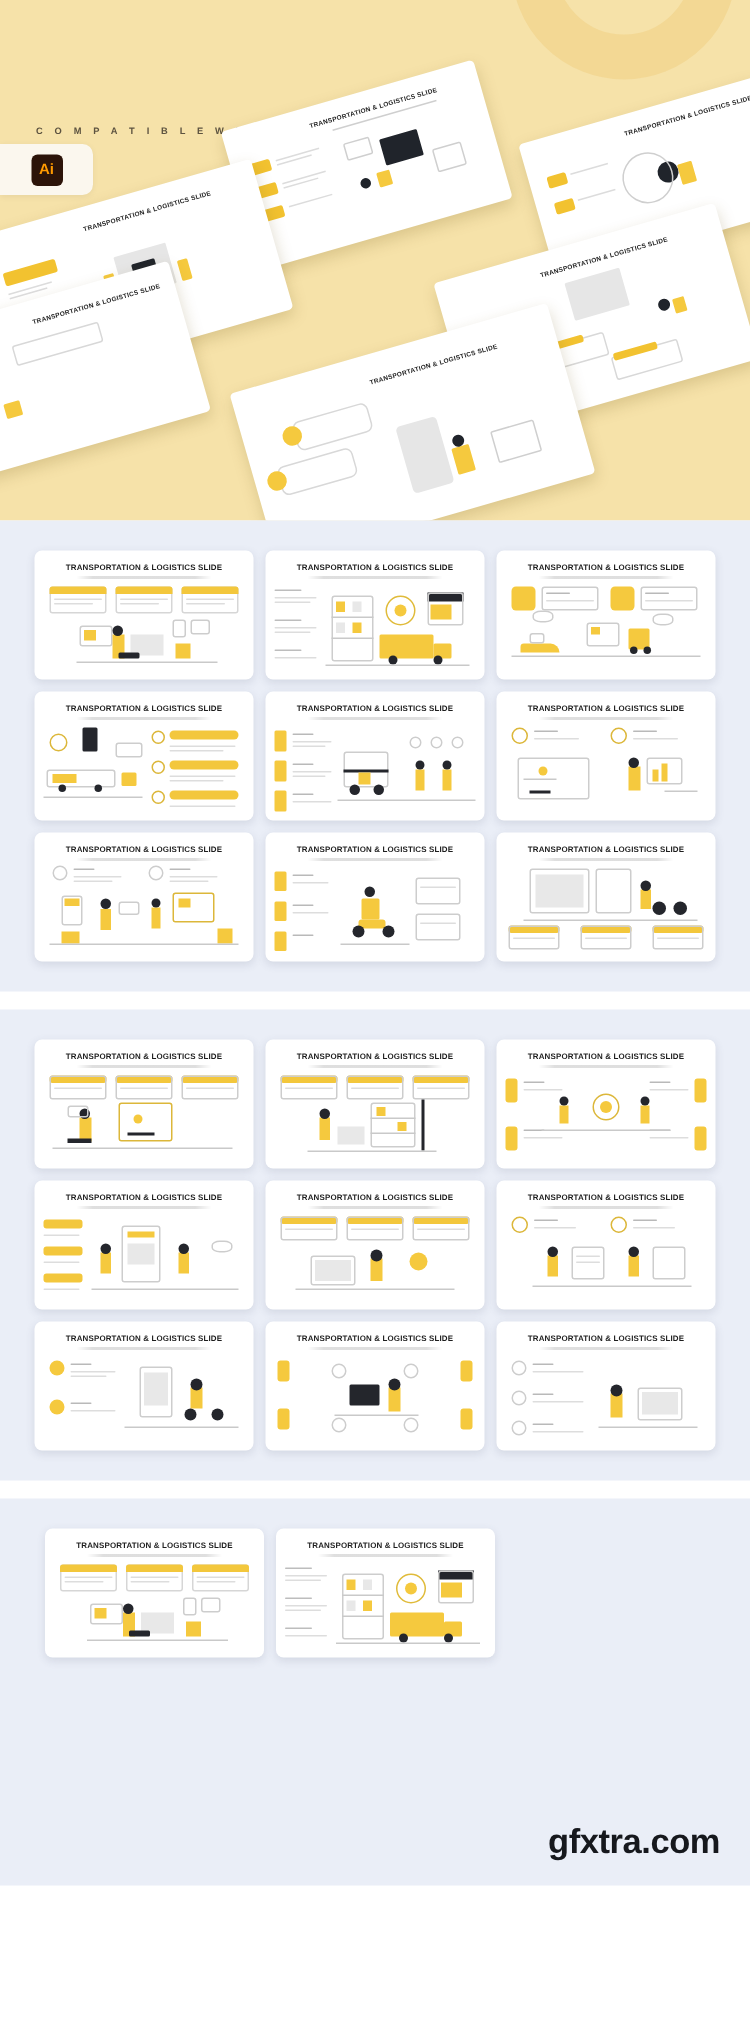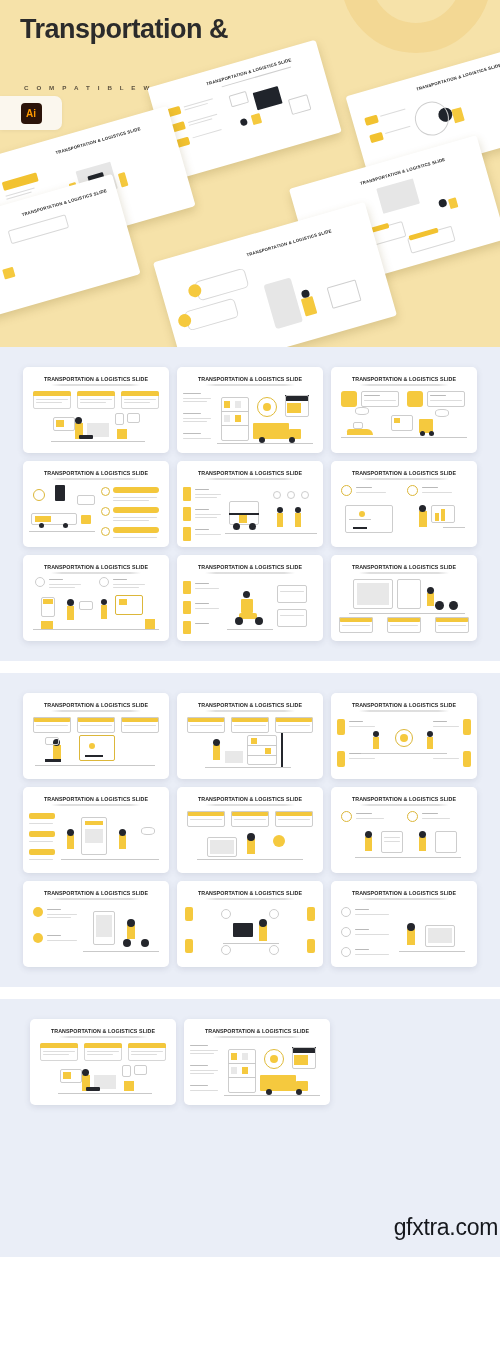--- a/index.html
+++ b/index.html
@@ -107,35 +107,34 @@
   }
   .pill {
     position:absolute; background:#f3c73c; border-radius:6px;
   }
 
   
   .footer {
     position:relative; width:500px; height:57px; background:#eaeef7;
   }
   .wm {
-    position:absolute; right:2px; top:14px;
-    font-size: 23px; font-weight: 400; color:#16181d;
+    position:absolute; right:20px; top:14px;
+    font-size: 23px; font-weight: 700; color:#16181d;
     letter-spacing: -.3px;
   }
 </style>
 </head>
 <body>
 
 <div class="page">
 
   <div class="hero">
     <div class="hero-ring"></div>
 
     <div class="hero-title">
-      <div>Transportation &amp;</div>
     </div>
 
     <div class="hero-compat">C O M P A T I B L E   W I T H :</div>
 
     <div class="ai-chip">
       <div class="ai-badge">Ai</div>
     </div>
 
     <div class="mock" style="left:157px; top:62px; width:175px; height:96px; transform: rotate(-16deg); border-radius:3px;">
       <div class="mock-title" style="left:58px; top:10px;">TRANSPORTATION &amp; LOGISTICS SLIDE</div>

